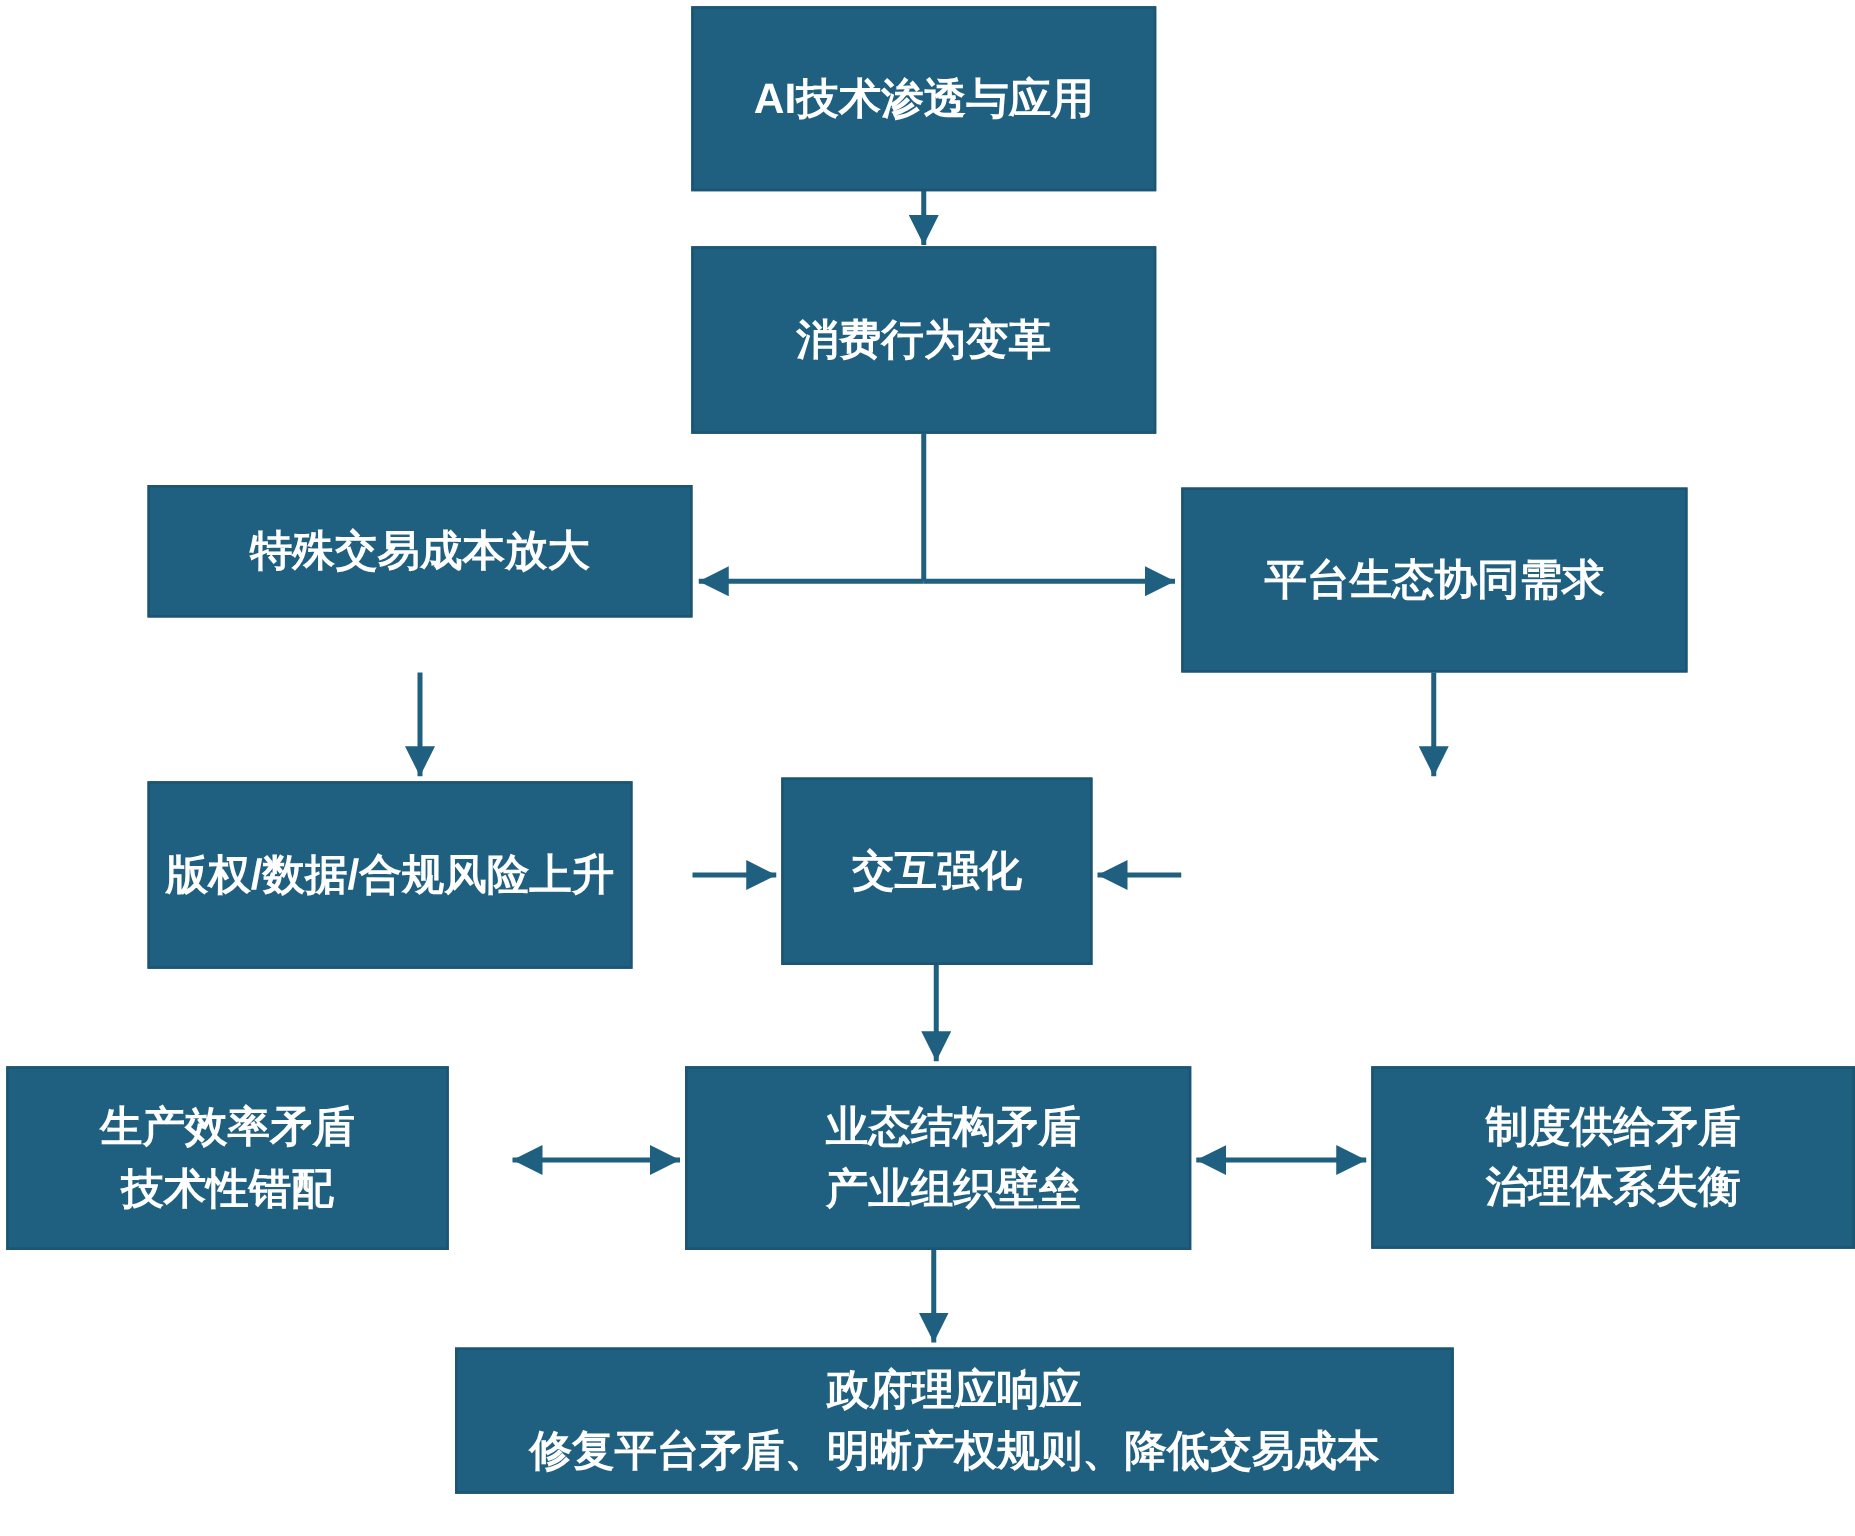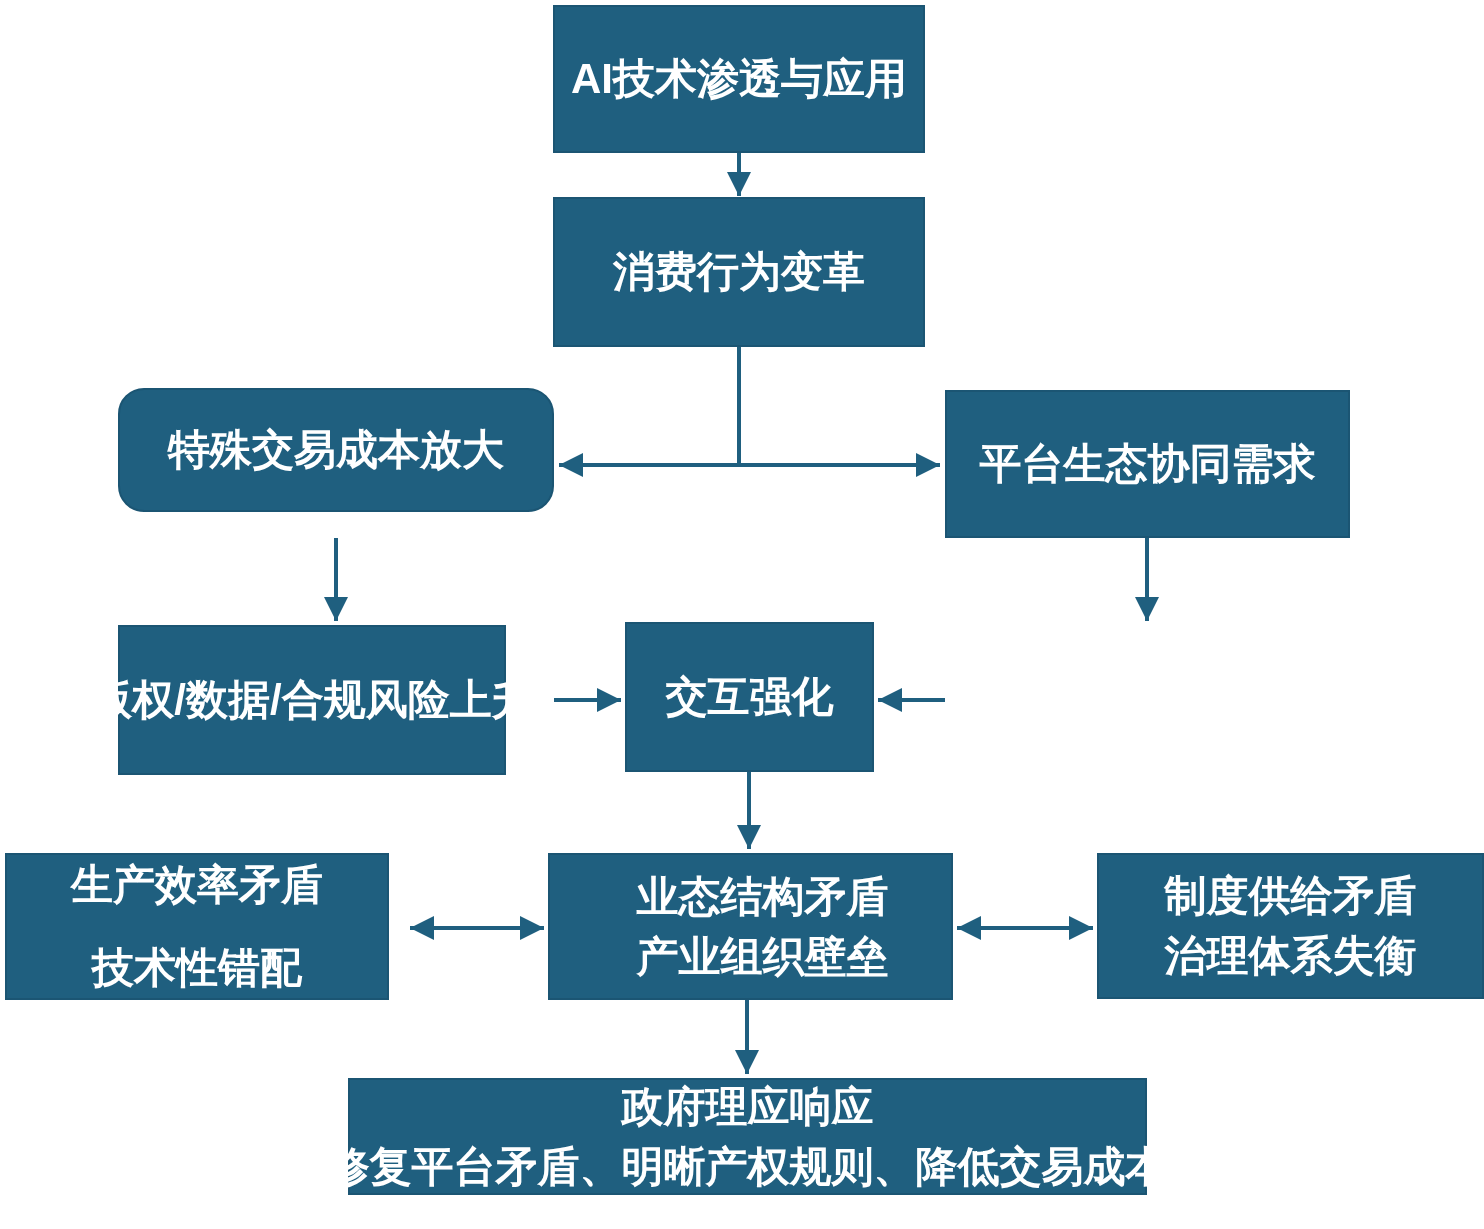--- a/index.html
+++ b/index.html
@@ -22,38 +22,38 @@
     box-sizing: border-box;
     background: #1F5F7F;
     border: 2px solid #1B5573;
     color: #ffffff;
     display: flex;
     flex-direction: column;
     align-items: center;
     justify-content: center;
     text-align: center;
     font-weight: bold;
-    font-size: 42px;
+    font-size: 34px;
     line-height: 1.42;
     z-index: 2;
   }
   .box .line { display: block; white-space: nowrap; }
   .box .line:empty { display: none; }
 
   .b-ai        { left: 553px;  top: 5px;    width: 372px; height: 148px; }
   .b-consumer  { left: 553px;  top: 197px;  width: 372px; height: 150px; }
-  .b-special   { left: 118px;  top: 388px;  width: 436px; height: 124px; border-radius: 26px; }
+  .b-special   { left: 118px;  top: 388px;  width: 436px; height: 106px; }
   .b-demand    { left: 945px;  top: 390px;  width: 405px; height: 148px; }
   .b-risk      { left: 118px;  top: 625px;  width: 388px; height: 150px; }
   .b-interact  { left: 625px;  top: 622px;  width: 249px; height: 150px; }
   .b-imbalance { left: 945px;  top: 625px;  width: 405px; height: 149px; }
-  .b-prod      { left: 5px;    top: 853px;  width: 384px; height: 147px; justify-content: space-between; }
+  .b-prod      { left: 5px;    top: 853px;  width: 354px; height: 147px; }
   .b-biz       { left: 548px;  top: 853px;  width: 405px; height: 147px; padding-left: 24px; }
   .b-inst      { left: 1097px; top: 853px;  width: 387px; height: 146px; text-align: center; }
-  .b-gov       { left: 348px;  top: 1078px; width: 799px; height: 117px; }
+  .b-gov       { left: 364px;  top: 1078px; width: 799px; height: 117px; }
 
   .edge { stroke: #1F5F7F; stroke-width: 4; fill: none; }
 </style>
 </head>
 <body>
 
 <div id="canvas">
 
   <svg id="edges" viewBox="0 0 1484 1229" xmlns="http://www.w3.org/2000/svg">
     <defs>

